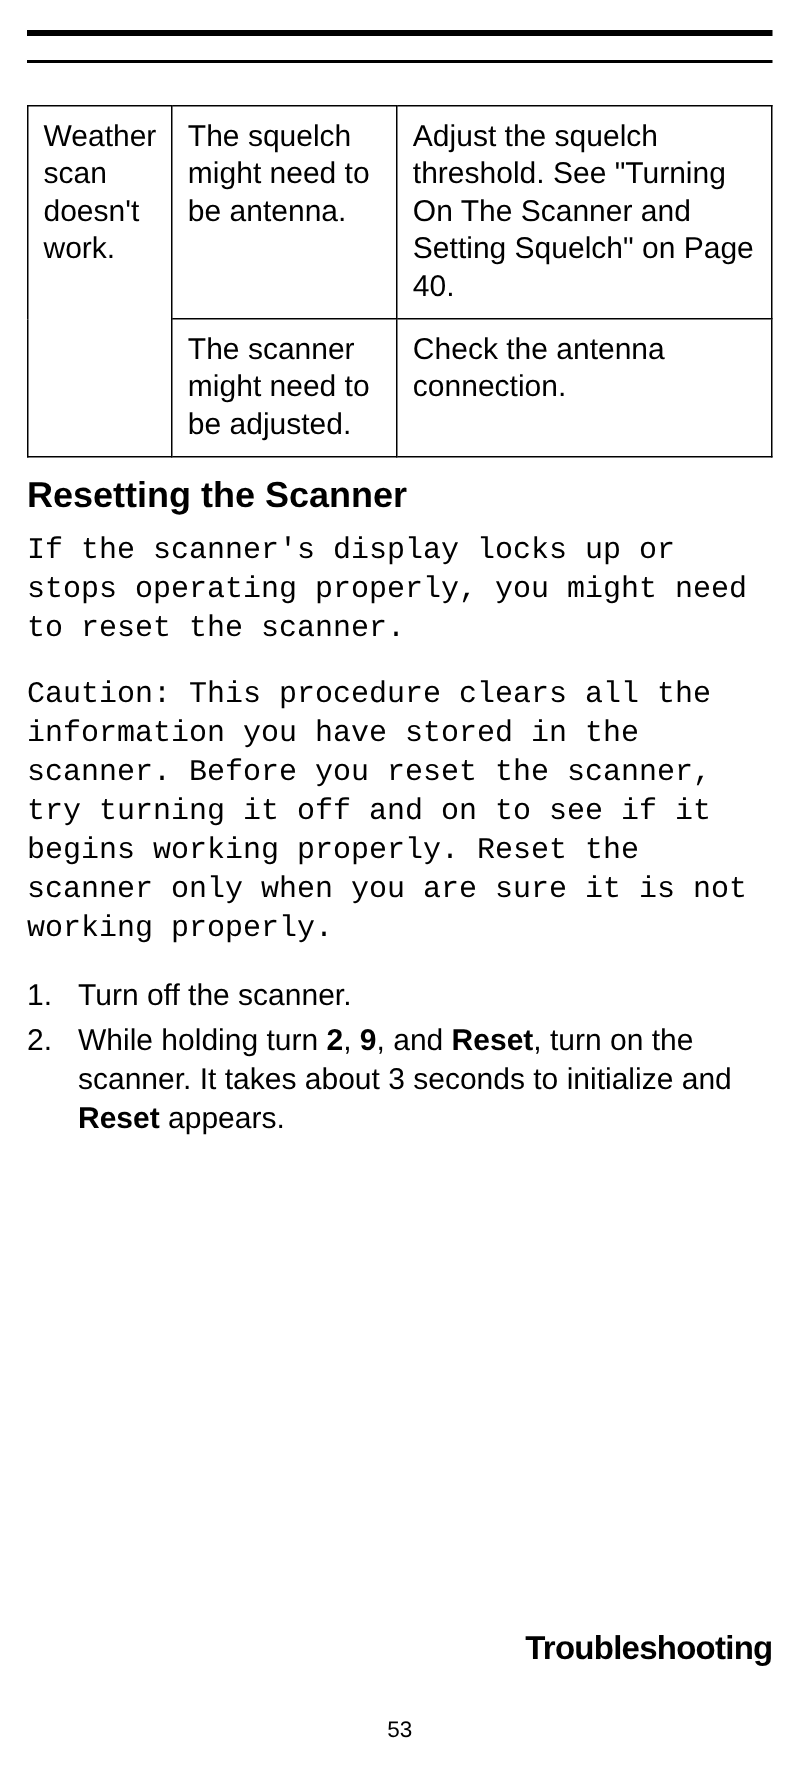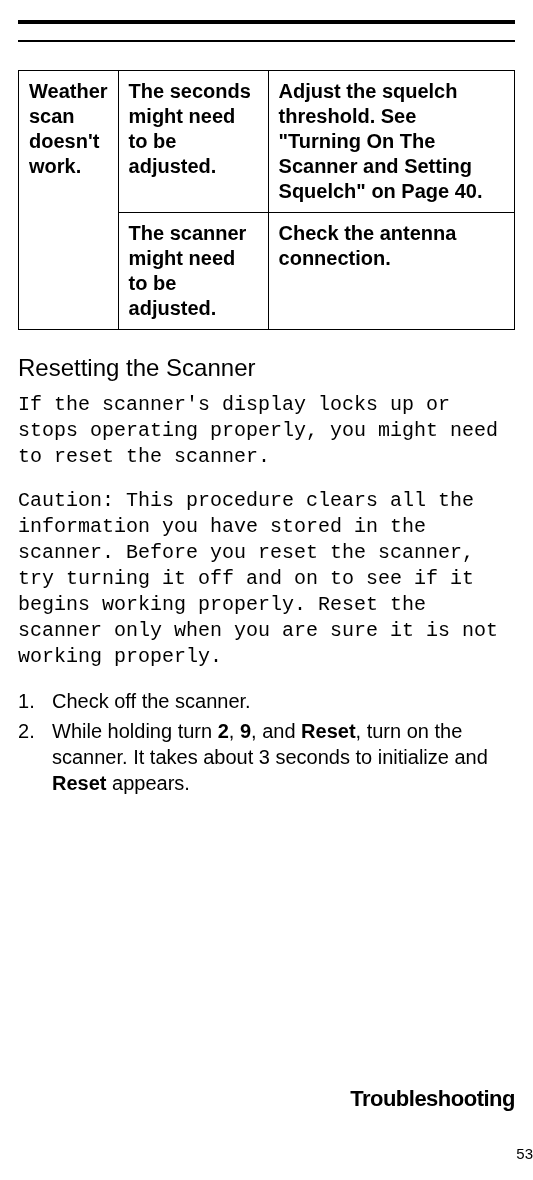--- a/index.html
+++ b/index.html
@@ -23,39 +23,38 @@
       border-top: 4px solid black;
       margin-bottom: 16px;
     }
     .thin-rule {
       border: none;
       border-top: 2px solid black;
     }
     table {
       width: 100%;
       border-collapse: collapse;
-      margin-bottom: 24px;
-      font-weight: bold;
+      margin-bottom: 12px;
     }
     td {
       border: 1px solid black;
       padding: 8px 10px;
       vertical-align: top;
       font-size: 20px;
       line-height: 1.25;
     }
     .col1 {
       width: 92px;
     }
     .col2 {
       width: 150px;
     }
     h2 {
       font-size: 24px;
-      font-weight: normal;
+      font-weight: bold;
       margin-bottom: 10px;
     }
     .body-text {
       font-size: 20px;
       line-height: 1.3;
       margin-bottom: 18px;
       font-family: Liberation Mono, monospace;
     }
     ol {
       list-style: none;
@@ -85,55 +84,55 @@
       right: 18px;
       font-size: 22px;
       font-weight: bold;
       letter-spacing: -0.5px;
     }
     .page-number {
       position: absolute;
       bottom: 18px;
       left: 0;
       right: 0;
-      text-align: right;
+      text-align: center;
       font-size: 15px;
     }
   </style>
 </head>
 <body>
 
 <div class="top-rules">
   <hr class="thick-rule">
   <hr class="thin-rule">
 </div>
 
 <table>
   <tbody>
       <tr>
     <td class="col1" rowspan="2">Weather scan doesn't work.</td>
-    <td class="col2">The seconds might need to be adjusted.</td>
+    <td class="col2">The squelch might need to be antenna.</td>
     <td>Adjust the squelch threshold. See "Turning On The Scanner and Setting Squelch" on Page 40.</td>
   </tr>
   <tr>
     <td class="col2">The scanner might need to be adjusted.</td>
     <td>Check the antenna connection.</td>
   </tr>
 </tbody>
   </table>
 
 <h2>Resetting the Scanner</h2>
 
 <p class="body-text">If the scanner's display locks up or stops operating properly, you might need to reset the scanner.</p>
 
 <p class="body-text">Caution: This procedure clears all the information you have stored in the scanner. Before you reset the scanner, try turning it off and on to see if it begins working properly. Reset the scanner only when you are sure it is not working properly.</p>
 
 <ol>
   <li>
-    <span class="li-content">Check off the scanner.</span>
+    <span class="li-content">Turn off the scanner.</span>
   </li>
   <li>
     <span class="li-content"><span>While holding turn </span><span class="bold">2</span><span>, </span><span class="bold">9</span><span>, and </span><span class="bold">Reset</span><span>, turn on the scanner. It takes about 3 seconds to initialize and </span><span class="bold">Reset</span><span> appears.</span></span>
   </li>
 </ol>
 
 <div class="footer-title">Troubleshooting</div>
 <div class="page-number">53</div>
 
 </body></html>

